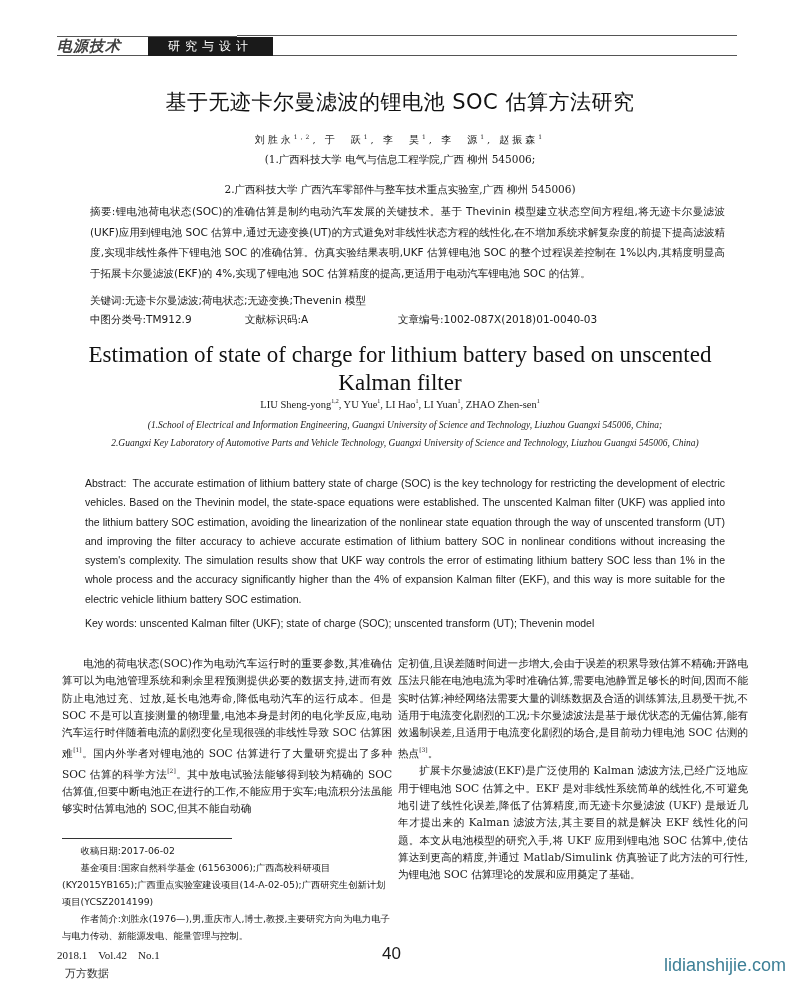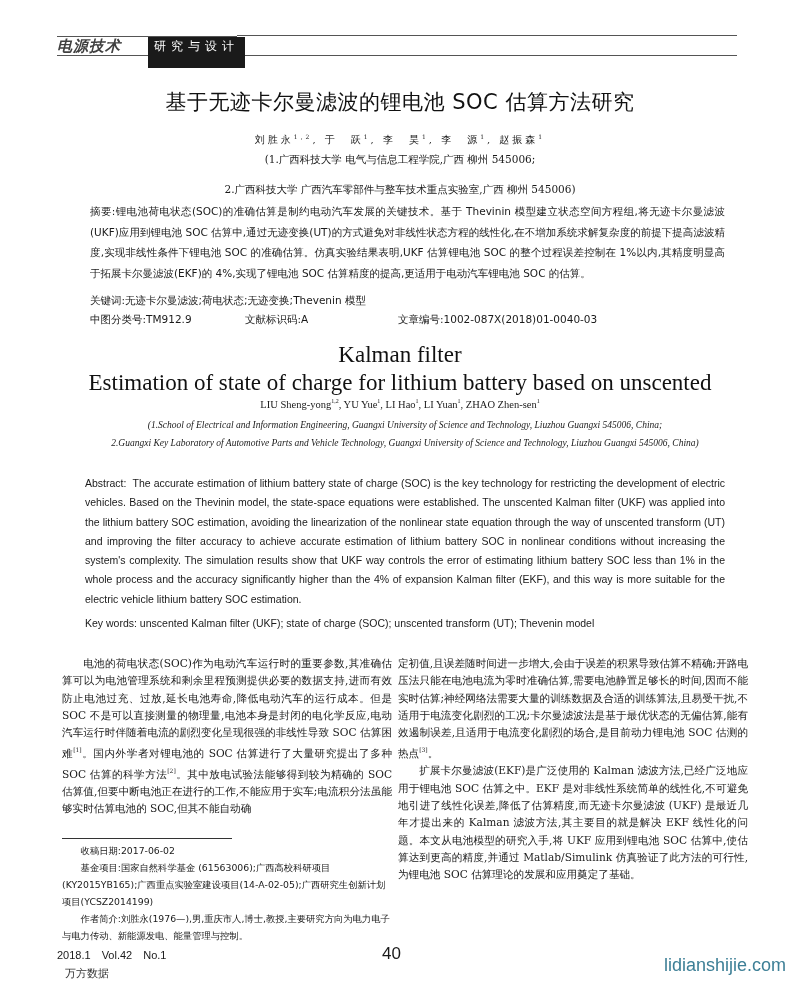--- a/index.html
+++ b/index.html
@@ -1,40 +1,40 @@
 <!DOCTYPE html>
 <html><head>
 <meta charset="utf-8">
 <style>
   html,body{margin:0;padding:0;background:#fff;}
   body{width:800px;height:1000px;position:relative;overflow:hidden;color:#1a1a1a;font-family:"DejaVu Serif",serif;}
   .abs{position:absolute;}
   .journal-name{left:57px;top:36px;height:20px;font-family:"DejaVu Serif",serif;font-weight:bold;font-style:italic;font-size:15px;letter-spacing:1px;color:#404040;line-height:20px;}
-  .section-label{left:148px;top:37px;height:31px;padding:0 6px;background:#1a1a1a;color:#fff;font-family:"DejaVu Serif",serif;font-size:12px;line-height:19px;letter-spacing:5px;}
+  .section-label{left:148px;top:37px;height:19px;padding:0 20px;background:#1a1a1a;color:#fff;font-family:"DejaVu Serif",serif;font-size:12px;line-height:19px;letter-spacing:5px;}
   .rule{height:1px;background:#555;}
   .cn-title{left:0;width:800px;top:88px;text-align:center;font-family:"DejaVu Sans",sans-serif;font-size:21px;color:#111;letter-spacing:0.5px;}
   .cn-authors{left:0;width:800px;top:133px;text-align:center;font-size:10px;letter-spacing:3px;}
   .cn-affil{left:0;width:800px;text-align:center;font-size:10.5px;line-height:18px;}
   .cn-abs{left:90px;width:635px;top:201px;font-family:"DejaVu Sans",sans-serif;font-size:10.5px;line-height:20.5px;text-align:justify;}
   .meta-line{left:90px;font-family:"DejaVu Sans",sans-serif;font-size:10.5px;}
   .en-title{left:0;width:800px;top:341px;text-align:center;font-family:"Liberation Serif",serif;font-size:23px;line-height:28px;color:#111;}
   .en-authors{left:0;width:800px;top:398px;text-align:center;font-family:"Liberation Serif",serif;font-size:10.5px;}
   .en-affil{left:85px;width:640px;top:416px;text-align:center;font-family:"Liberation Serif",serif;font-style:italic;font-size:9.5px;line-height:18px;}
   .en-abs{left:85px;width:640px;top:474px;font-family:"Liberation Sans",sans-serif;font-size:10.5px;line-height:19.3px;text-align:justify;}
   .en-kw{left:85px;top:617px;font-family:"Liberation Sans",sans-serif;font-size:10.5px;text-align:right;}
   .col{font-family:"DejaVu Serif",serif;font-size:10.6px;line-height:17.3px;text-align:justify;}
   .col p{margin:0;}
   .col-left{left:62px;width:330px;top:655px;}
   .col-right{left:398px;width:350px;top:655px;}
   .indent{text-indent:2em;}
   .fn-rule{left:62px;top:838px;width:170px;height:1px;background:#333;}
   .footnotes{left:62px;width:330px;top:842px;font-family:"DejaVu Sans",sans-serif;font-size:9.3px;line-height:17px;}
   .footnotes p{margin:0;}
   .fn-indent{text-indent:2em;}
-  .foot-left{left:57px;top:948px;font-family:Liberation Sans, sans-serif;font-size:11px;}
+  .foot-left{left:57px;top:948px;font-family:Liberation Serif, serif;font-size:11px;}
   .foot-page{left:367px;top:944px;font-family:"Liberation Sans",sans-serif;font-size:17px;margin-left:15px;}
   .foot-src{left:65px;top:966px;font-family:"DejaVu Serif",serif;font-size:11px;color:#333;}
   .watermark{left:664px;top:955px;font-family:"Liberation Sans",sans-serif;font-size:18px;color:#3d7f96;}
   sup{font-size:6px;}
 </style>
 </head>
 <body>
 
 <div class="abs rule" style="left:57px;top:36px;width:180px;"></div>
 <div class="abs rule" style="left:237px;top:35px;width:500px;"></div>
@@ -63,22 +63,22 @@
   <span>中图分类号:</span><span>TM912.9</span>
 </div>
 <div class="abs meta-line" style="top:313px;left:245px;">
   <span>文献标识码:</span><span>A</span>
 </div>
 <div class="abs meta-line" style="top:313px;left:398px;">
   <span>文章编号:</span><span>1002-087X(2018)01-0040-03</span>
 </div>
 
 <div class="abs en-title">
+  <div>Estimation of state of charge for lithium battery based on unscented</div>
   <div>Kalman filter</div>
-  <div>Estimation of state of charge for lithium battery based on unscented</div>
 </div>
 <div class="abs en-authors">
   <span>LIU Sheng-yong</span><sup>1,2</sup>,
   <span>YU Yue</span><sup>1</sup>,
   <span>LI Hao</span><sup>1</sup>,
   <span>LI Yuan</span><sup>1</sup>,
   <span>ZHAO Zhen-sen</span><sup>1</sup>
 </div>
 <div class="abs en-affil">
   <div>(1.School of Electrical and Information Engineering, Guangxi University of Science and Technology, Liuzhou Guangxi 545006, China;</div>

